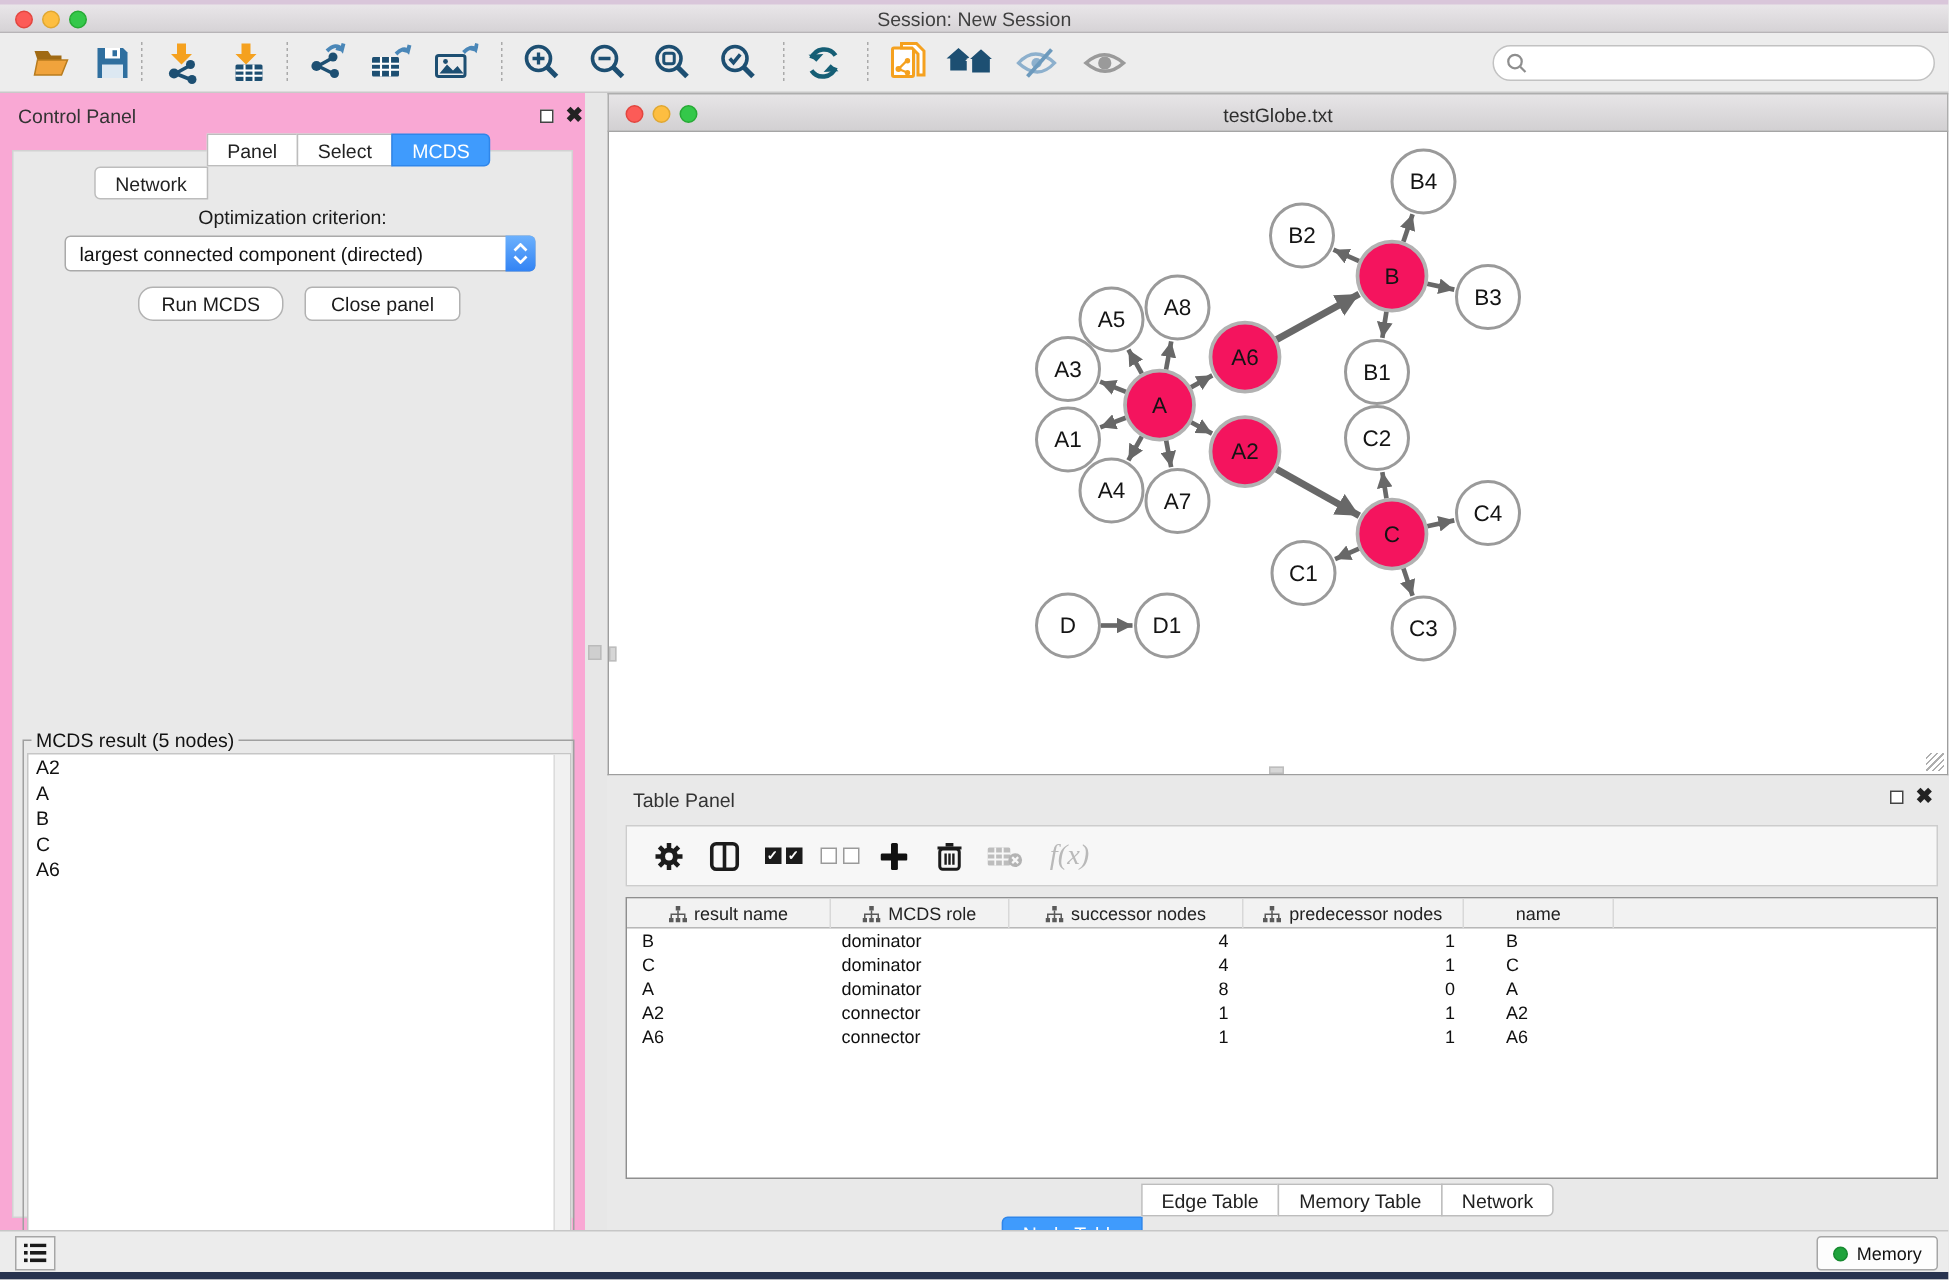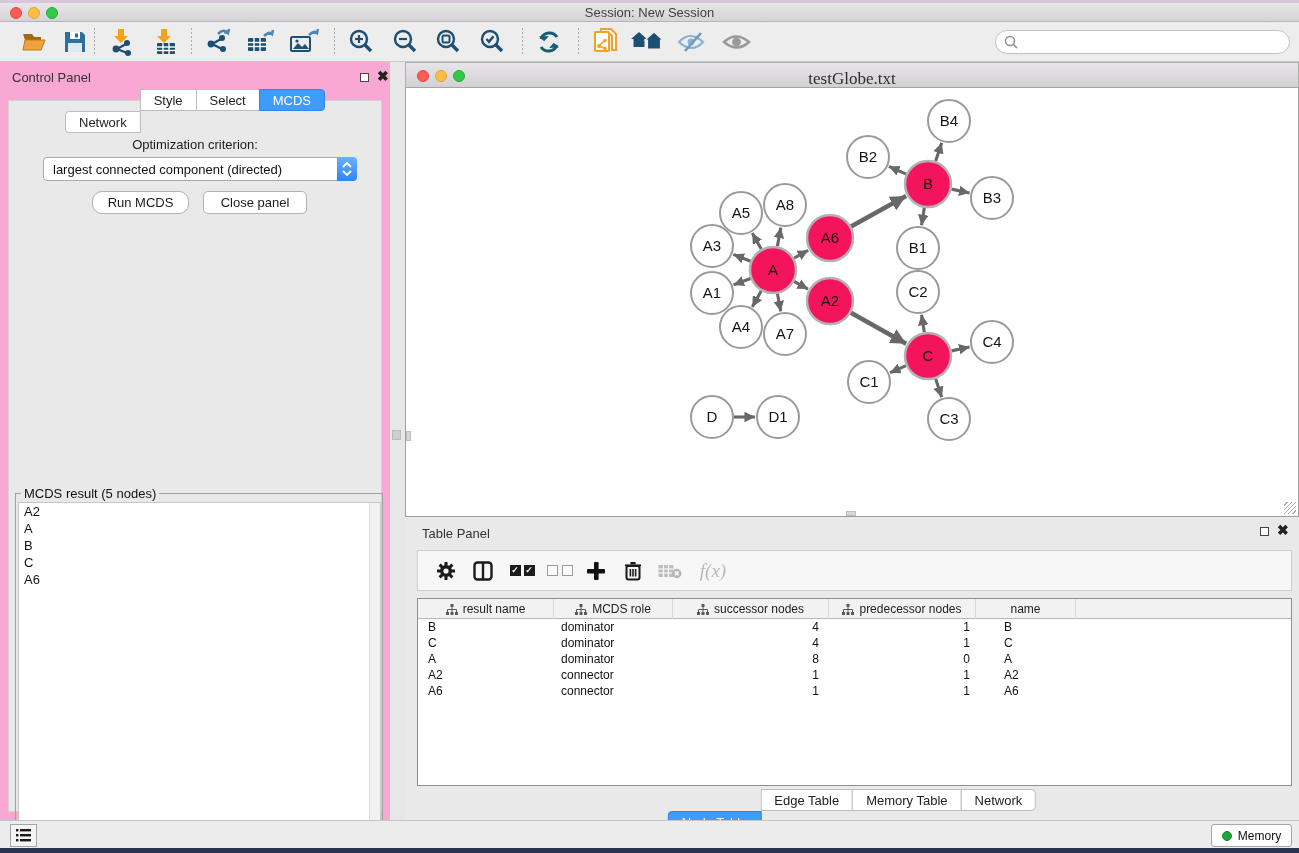--- a/index.html
+++ b/index.html
@@ -59,21 +59,21 @@
   .mcds-item { padding:1px 0 1px 5px; font-size:13px; line-height:15px; color:#111; }
 
   
   #divider { left:390px; top:62px; width:15px; height:758px; background:#e7e7e7; }
   #div-grip { left:2px; top:368px; width:9px; height:10px; background:#cfcfcf; border:1px solid #bbb; }
 
   
   #net-title { left:405px; top:62px; width:894px; height:26px;
     background:linear-gradient(#e7e5e7,#d2d0d2); border:1px solid #aeaeae; border-bottom:1px solid #a5a5a5; }
   #net-title .tl { top:7px; }
-  #net-name { left:0; top:6px; width:100%; text-align:center; font-size:17px; color:#2e2e2e;font-family:Liberation Serif, serif; }
+  #net-name { left:0; top:6px; width:100%; text-align:center; font-size:13px; color:#2e2e2e; }
   #net-canvas { left:405px; top:88px; width:894px; height:429px; background:#fff;
     border:1px solid #9e9e9e; border-top:none; }
   #net-svg { position:absolute; left:0; top:0; }
   #net-grip { right:2px; bottom:2px; width:12px; height:12px;
     background:repeating-linear-gradient(135deg, transparent 0 2px, #9a9a9a 2px 3px); opacity:.8; }
   .mini-thumb { position:absolute; background:#d6d6d6; border:1px solid #bdbdbd; }
 
   
   #table-panel { left:405px; top:517px; width:894px; height:303px; background:#e9e9e9; }
   #tp-title { left:17px; top:9px; font-size:13px; color:#333; }
@@ -268,21 +268,21 @@
 
 <div id="control-panel" class="abs">
   <div id="cp-header" class="abs">
     <span id="cp-title" class="abs">Control Panel</span>
     <div class="float-ico abs" style="left:360px"></div>
     <span class="close-ico abs" style="left:377px">✖</span>
   </div>
   <div id="cp-body" class="abs">
     <div id="cp-tabs" class="seg">
         <div class="seg-btn">Network</div>
-        <div class="seg-btn">Style</div>
+        <div class="seg-btn">Panel</div>
         <div class="seg-btn">Select</div>
         <div class="seg-btn active">MCDS</div>
       </div>
     <div id="opt-label" class="abs">Optimization criterion:</div>
     <div id="opt-dropdown" class="abs">
       <span class="dd-text">largest connected component (directed)</span>
       <span id="dd-stepper">
         <svg width="10" height="6" viewBox="0 0 10 6">
             <path d="M1 5 L5 1 L9 5" fill="none" stroke="#fff" stroke-width="1.8"></path>
           </svg>

